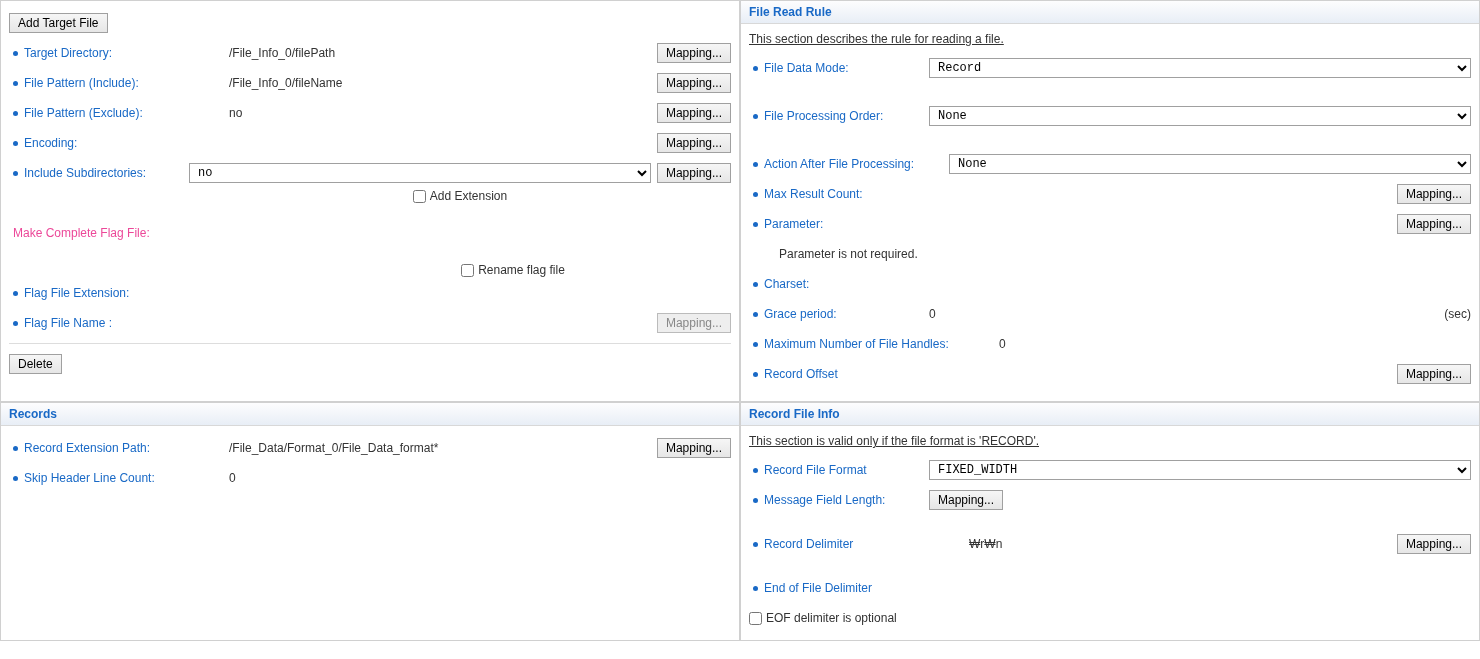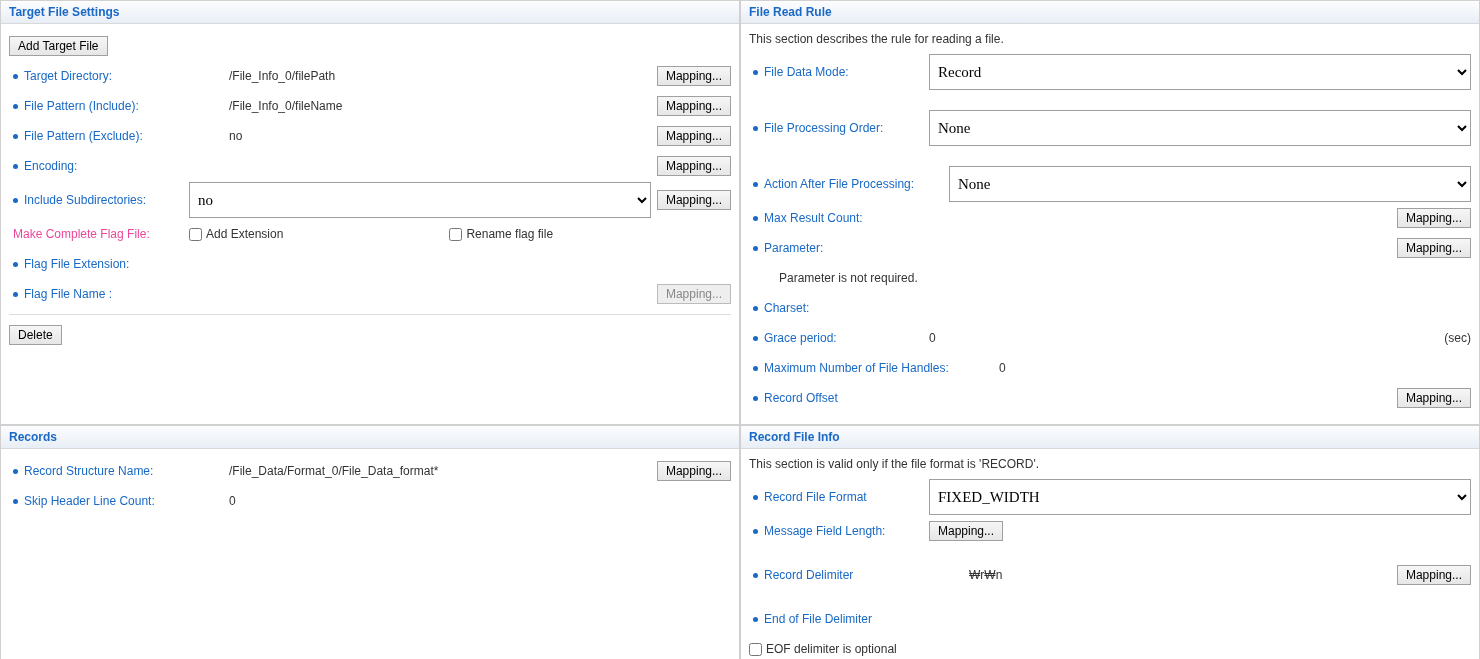--- a/index.html
+++ b/index.html
@@ -1,47 +1,46 @@
 <!DOCTYPE html>
 <html><head>
 <meta charset="utf-8">
 <style>
 * { box-sizing: border-box; margin: 0; padding: 0; }
 body { font-family: "Malgun Gothic", "Segoe UI", Arial, sans-serif; font-size: 12px; color: #333; background: #fff; width: 1480px; }
 .grid { display: grid; grid-template-columns: 740px 740px; }
 .panel { border: 1px solid #d0d0d0; }
 .panel-header { background: linear-gradient(to bottom, #fdfdfe, #e8eef6); padding: 4px 8px; font-weight: bold; color: #1969c6; border-bottom: 1px solid #d8d8d8; font-size: 12px; }
 .panel-body { padding: 6px 8px; }
-.desc { color: #333; margin: 2px 0 8px 0; }
+.desc { color: #333; margin: 2px 0 8px 0; text-decoration: underline; }
 .row { display: flex; align-items: center; min-height: 28px; margin: 2px 0; }
 .bullet-label { color: #1969c6; display: flex; align-items: center; gap: 6px; }
 .bullet { width: 5px; height: 5px; border-radius: 50%; background: #1969c6; display: inline-block; flex: none; }
 .label-col { width: 180px; flex: none; padding-left: 4px; }
 .label-col-w { width: 200px; flex: none; padding-left: 4px; }
 .value-col { flex: 1; display: flex; align-items: center; }
 .btn { background: linear-gradient(to bottom, #f6f6f6, #e6e6e6); border: 1px solid #a0a0a0; padding: 2px 8px; font-size: 12px; font-family: inherit; cursor: pointer; }
 .btn-disabled { color: #888; background: #eee; border-color: #bbb; }
 .map-btn { margin-left: auto; }
-select.input, input.input { font-family: Liberation Serif, serif; font-size: 15px; border: 1px solid #a0a0a0; padding: 1px 4px; height: 36px; background: #fff; }
+select.input, input.input { font-family: Liberation Mono, monospace; font-size: 12px; border: 1px solid #a0a0a0; padding: 1px 4px; height: 20px; background: #fff; }
 select.input { width: 100%; }
 .value-text { color: #333; margin-left: 40px; }
 .checkbox-wrap { display: inline-flex; align-items: center; gap: 4px; }
 .checkbox-wrap input { width: 13px; height: 13px; }
 hr.sep { border: none; border-top: 1px solid #ddd; margin: 6px 0; }
 .right-unit { margin-left: auto; color: #333; }
 .target-panel .panel-body { min-height: 400px; }
 .records-panel .panel-body { min-height: 200px; }
 </style>
 </head>
 <body>
 
 <div class="grid">
 
   <div class="panel target-panel">
-    <div class="panel-header">Target File Settings</div>
     <div class="panel-body">
       <div class="row">
         <button class="btn">Add Target File</button>
       </div>
 
       <div class="row">
         <div class="label-col">
             <span class="bullet-label">
               <span class="bullet"></span>
               <span>Target Directory:</span>
@@ -100,21 +99,21 @@
             </span>
           </div>
         <div class="value-col">
           <select class="input" style="flex:1;margin-right:6px;"><option>no</option></select>
           <button class="btn">Mapping...</button>
         </div>
       </div>
 
       <div class="row">
         <div class="label-col"><span style="color:#ec4899;">Make Complete Flag File:</span></div>
-        <div class="value-col" style="gap:60px;">
+        <div class="value-col" style="gap:60px;flex-direction:column;">
           <label class="checkbox-wrap">
               <input type="checkbox" style="">
               <span>Add Extension</span>
             </label>
           <label class="checkbox-wrap" style="margin-left:106px;">
               <input type="checkbox" style="">
               <span>Rename flag file</span>
             </label>
         </div>
       </div>
@@ -276,21 +275,21 @@
 
   <div class="panel records-panel">
     <div class="panel-header">Records</div>
     <div class="panel-body">
 
 
       <div class="row">
         <div class="label-col">
             <span class="bullet-label">
               <span class="bullet"></span>
-              <span>Record Structure Name:</span>
+              <span>Record Extension Path:</span>
             </span>
           </div>
         <div class="value-col">
             <span class="value-text">/File_Data/Format_0/File_Data_format*</span>
           <button class="btn map-btn">Mapping...</button>
           </div>
       </div>
 
 
       <div class="row">

